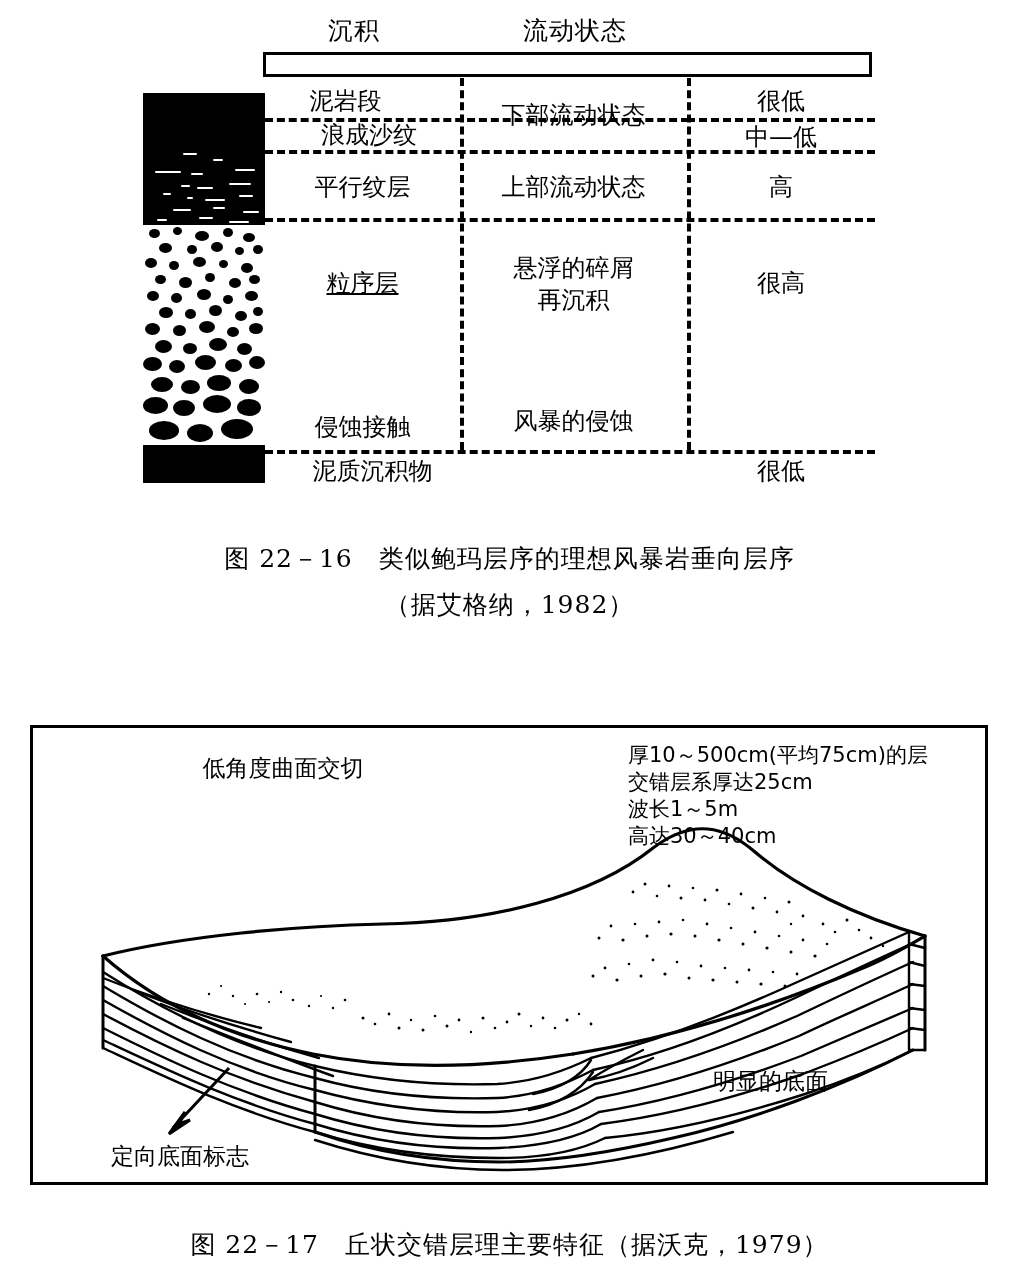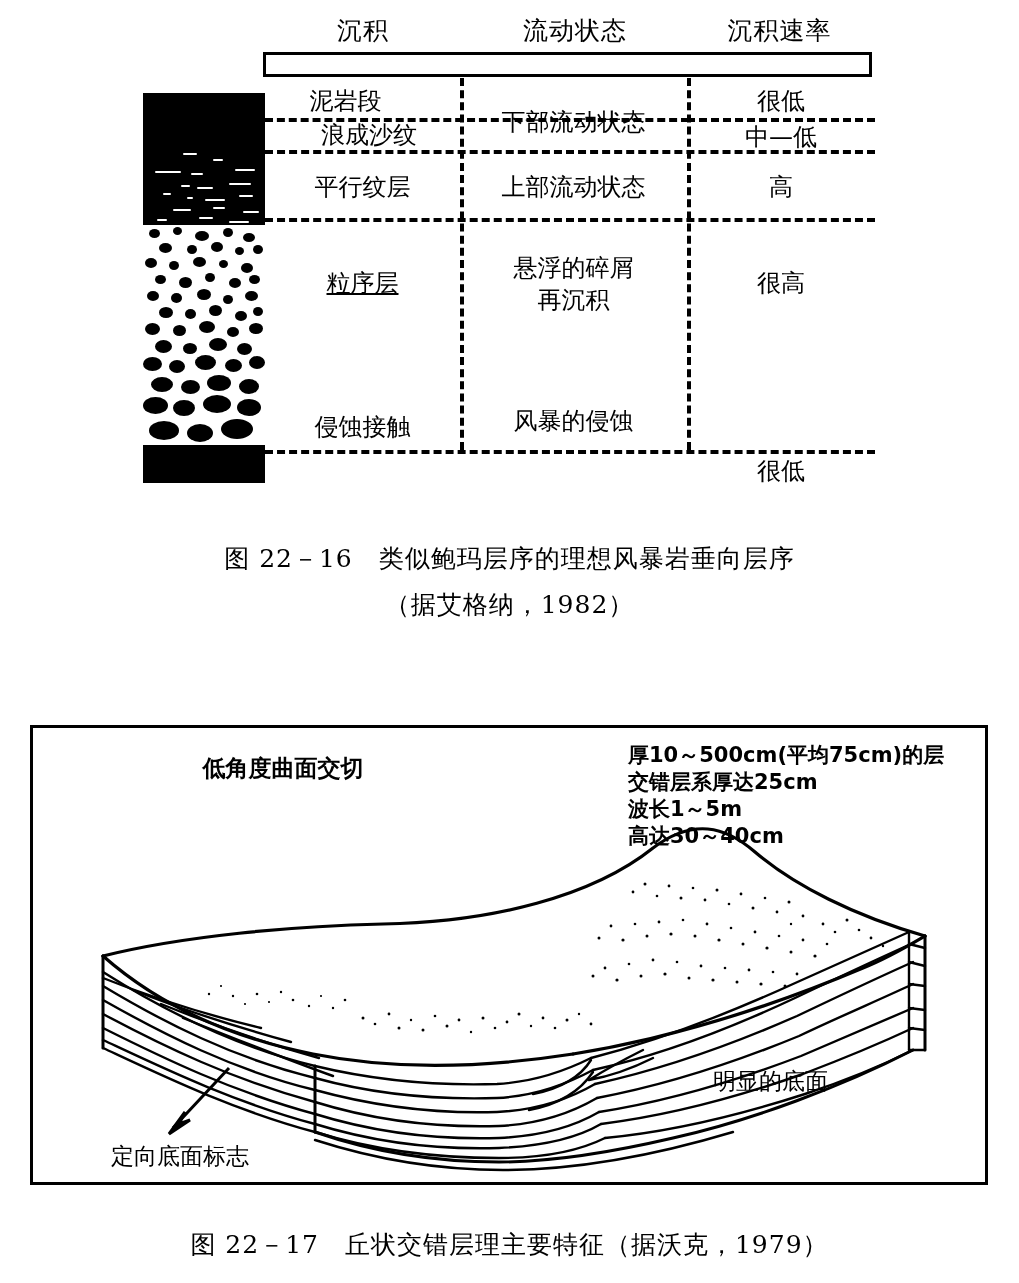--- a/index.html
+++ b/index.html
@@ -114,36 +114,35 @@
     box-sizing: border-box;
     background: #fff;
   }
   .annot {
     position: absolute;
     font-size: 22px;
     line-height: 27px;
     white-space: nowrap;
     font-weight: bold;
   }
-  .annot.left-annot { text-align: center; font-weight: bold; font-size: 23px; line-height: 30px;}
-  .annot.right-annot { text-align: center; font-weight: bold; font-size: 21px; line-height: 25px; }
+  .annot.left-annot { text-align: center; font-weight: normal; font-size: 23px; line-height: 30px;}
+  .annot.right-annot { text-align: center; font-weight: normal; font-size: 21px; line-height: 25px; }
   .annot.plain { font-weight: normal; font-size: 23px; }
 
   #block-svg { position: absolute; left: 0; top: 0; }
 </style>
 </head>
 <body>
 
 <div class="page">
 
   <div id="fig-22-16">
 
-    <div class="col-header" style="left:263px; top:16px; width:200px;">沉积</div>
+    <div class="col-header" style="left:254px; top:16px; width:200px;">沉积</div>
     <div class="col-header" style="left:460px; top:16px; width:230px;">流动状态</div>
-    <div class="col-header" style="left:687px; top:16px; width:185px;">沉积速率</div>
 
     <div class="header-bar"></div>
 
     <div class="litho">
 
       <div class="lam-streak" style="left:40px;  top:60px;  width:14px;"></div>
       <div class="lam-streak" style="left:70px;  top:66px;  width:10px;"></div>
       <div class="lam-streak" style="left:12px;  top:78px;  width:26px;"></div>
       <div class="lam-streak" style="left:48px;  top:80px;  width:12px;"></div>
       <div class="lam-streak" style="left:92px;  top:76px;  width:20px;"></div>
@@ -226,38 +225,39 @@
     <div class="dash-h" style="left:265px; top:118px; width:424px;"></div>
     <div class="dash-h" style="left:687px; top:118px; width:188px;"></div>
     <div class="dash-h" style="left:265px; top:150px; width:610px;"></div>
     <div class="dash-h" style="left:265px; top:218px; width:610px;"></div>
     <div class="dash-h" style="left:265px; top:450px; width:610px;"></div>
 
     <div class="dash-v" style="left:460px; top:78px;  height:372px;"></div>
     <div class="dash-v" style="left:687px; top:78px;  height:372px;"></div>
 
     <div class="cell" style="left:265px; top:86px; width:161px;">泥岩段</div>
-    <div class="cell" style="left:460px; top:107px; width:227px;">下部流动状态</div>
+    <div class="cell" style="left:460px; top:100px; width:227px;">下部流动状态</div>
     <div class="cell" style="left:687px; top:86px; width:188px;">很低</div>
 
     <div class="cell" style="left:265px; top:120px; width:208px;">浪成沙纹</div>
     <div class="cell" style="left:687px; top:122px; width:188px;">中—低</div>
 
     <div class="cell" style="left:265px; top:172px; width:195px;">平行纹层</div>
     <div class="cell" style="left:460px; top:172px; width:227px;">上部流动状态</div>
     <div class="cell" style="left:687px; top:172px; width:188px;">高</div>
 
     <div class="cell" style="left:265px; top:268px; width:195px;text-decoration:underline;">粒序层</div>
     <div class="cell two-line" style="left:460px; top:284px; width:227px;">再沉积</div>
     <div class="cell two-line" style="left:460px; top:252px; width:227px;">悬浮的碎屑</div>
     <div class="cell" style="left:687px; top:268px; width:188px;">很高</div>
 
     <div class="cell" style="left:265px; top:412px; width:195px;">侵蚀接触</div>
     <div class="cell" style="left:460px; top:406px; width:227px;">风暴的侵蚀</div>
 
+    <div class="cell" style="left:265px; top:456px; width:215px;">泥质沉积物</div>
     <div class="cell" style="left:687px; top:456px; width:188px;">很低</div>
 
     <div class="fig-caption" style="left:0; top:540px;">图 22－16　类似鲍玛层序的理想风暴岩垂向层序</div>
     <div class="fig-caption" style="left:0; top:586px;">（据艾格纳，1982）</div>
   </div>
 
   <div id="fig-22-17">
 
     <div class="annot left-annot" style="left:130px; top:25px; width:240px;">低角度曲面交切</div>
 

